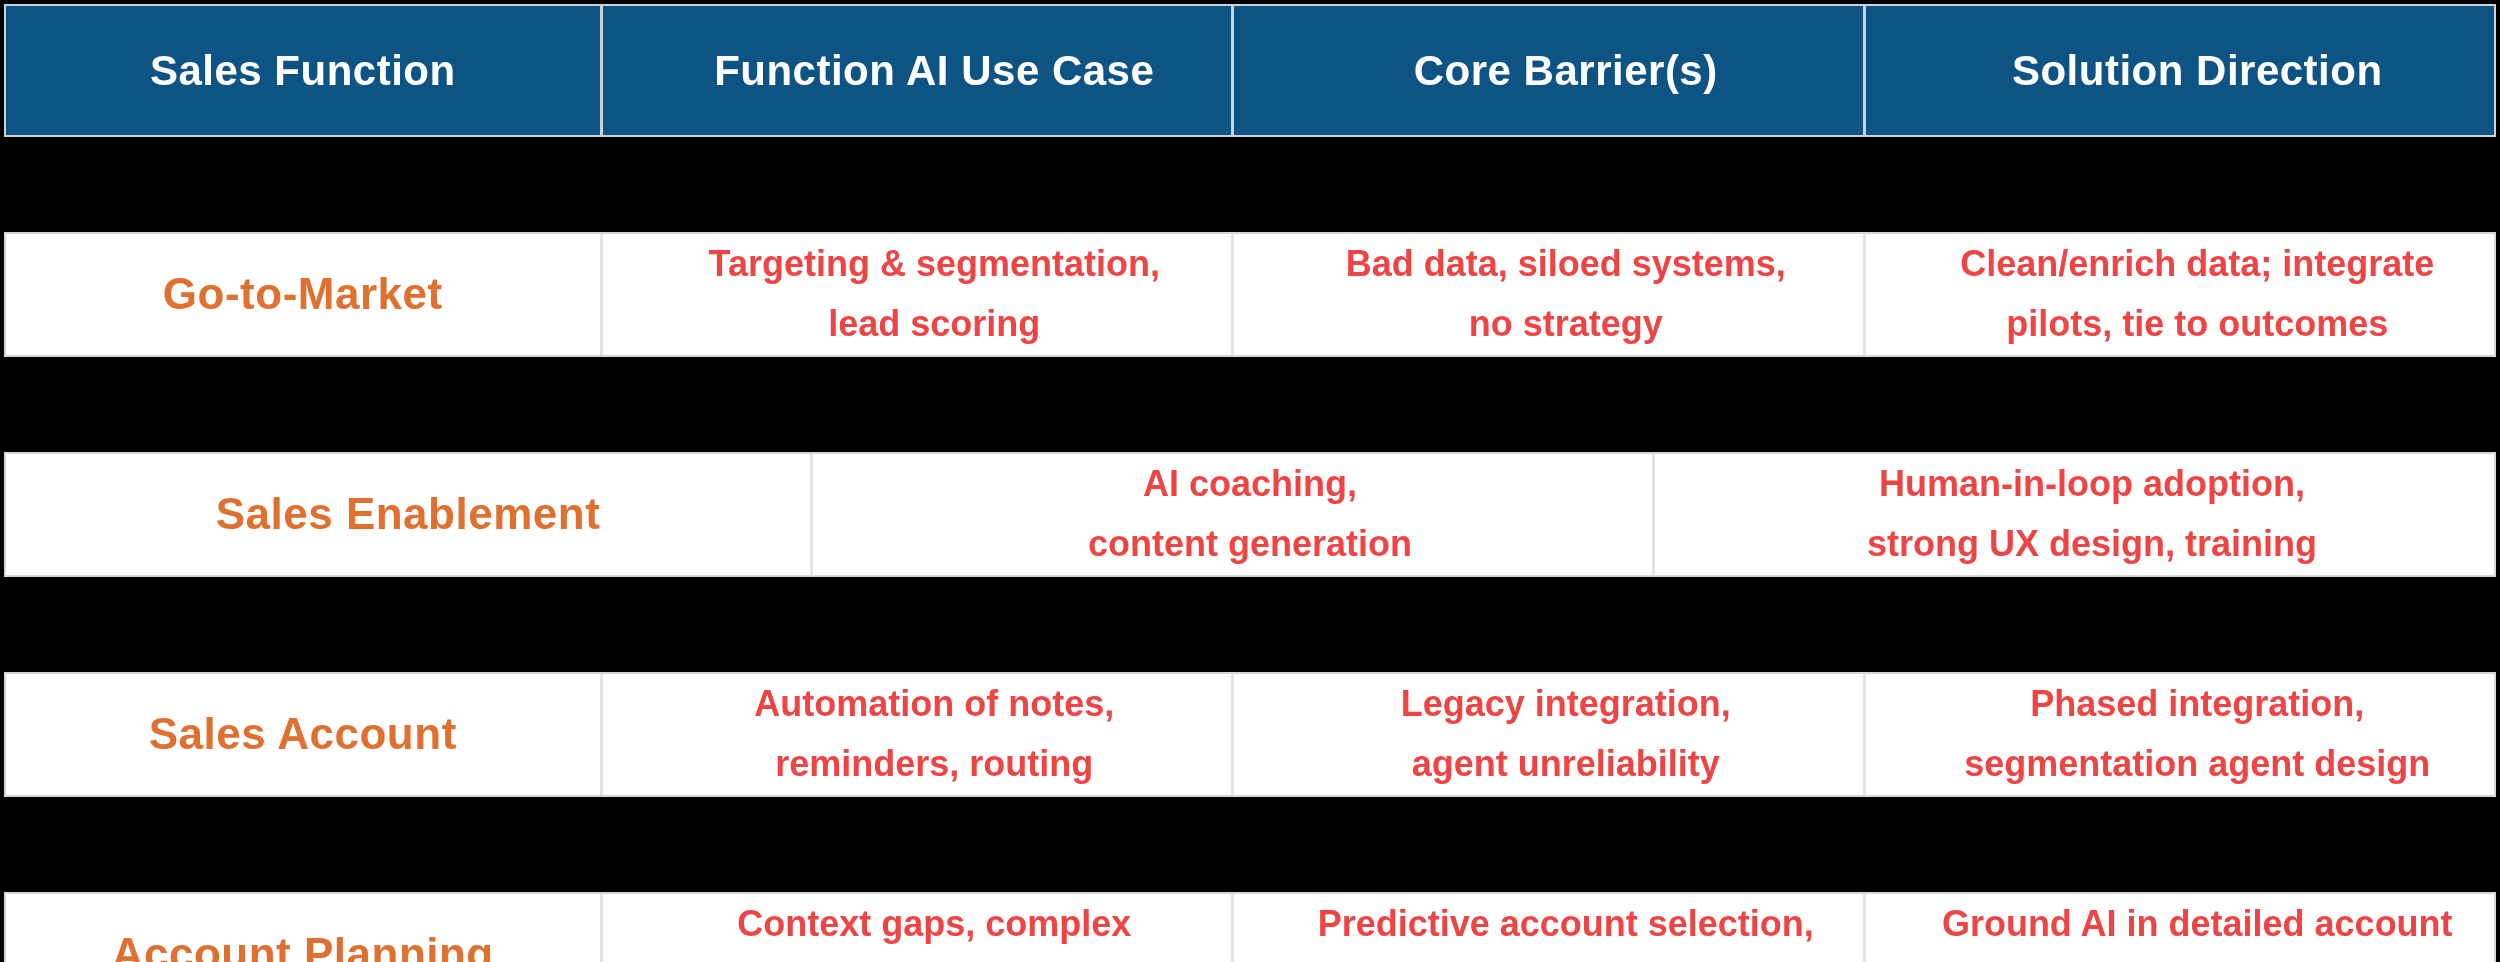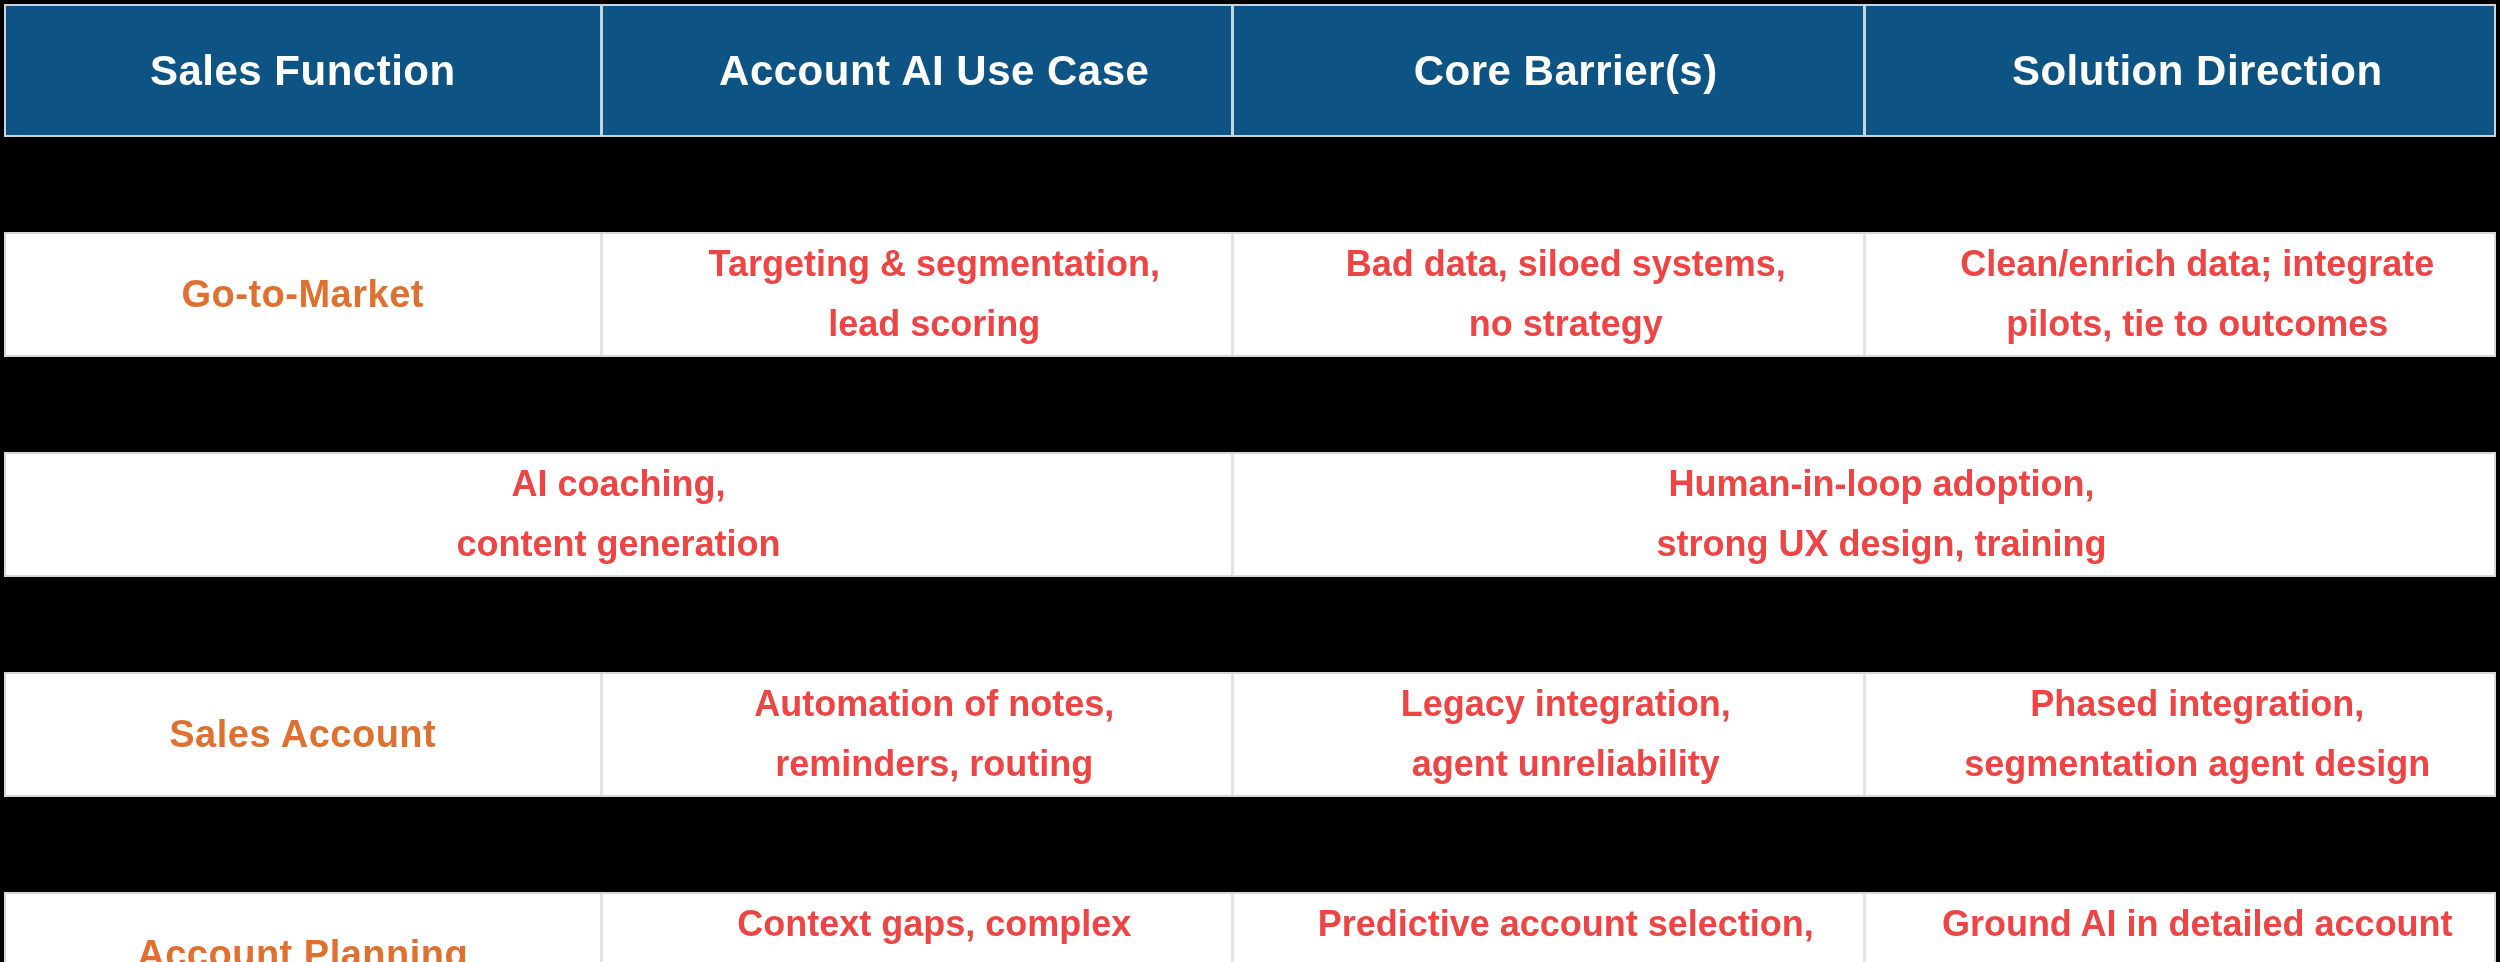--- a/index.html
+++ b/index.html
@@ -58,58 +58,59 @@
     justify-content: center;
     text-align: center;
     padding: 0 24px;
     border-right: 3px solid #E3E3E3;
     white-space: pre-line;
   }
   .cell:last-child { border-right: none; }
 
   .cell.function {
     color: #E0702F;
-    font-size: 38px;
+    font-size: 44px;
     font-weight: 700;
     letter-spacing: 0.5px;
   }
   .cell.body {
     color: #ef4444;
     font-size: 36px;
     font-weight: 700;
     line-height: 1.68;
   }
 </style>
 </head>
 <body>
 
 <div class="frame">
 
   <div class="header-row">
     <div class="header-cell">Sales Function</div>
-    <div class="header-cell">Account AI Use Case</div>
+    <div class="header-cell">Function AI Use Case</div>
     <div class="header-cell">Core Barrier(s)</div>
     <div class="header-cell">Solution Direction</div>
   </div>
 
   <div class="band"></div>
 
   <div class="data-row">
     <div class="cell function">Go-to-Market</div>
     <div class="cell body">Targeting &amp; segmentation,
 lead scoring</div>
     <div class="cell body">Bad data, siloed systems,
 no strategy</div>
     <div class="cell body">Clean/enrich data; integrate
 pilots, tie to outcomes</div>
   </div>
 
   <div class="band"></div>
 
   <div class="data-row">
+    <div class="cell function">Sales Enablement</div>
     <div class="cell body">AI coaching,
 content generation</div>
     <div class="cell body">Human-in-loop adoption,
 strong UX design, training</div>
   </div>
 
   <div class="band"></div>
 
   <div class="data-row">
     <div class="cell function">Sales Account</div>

